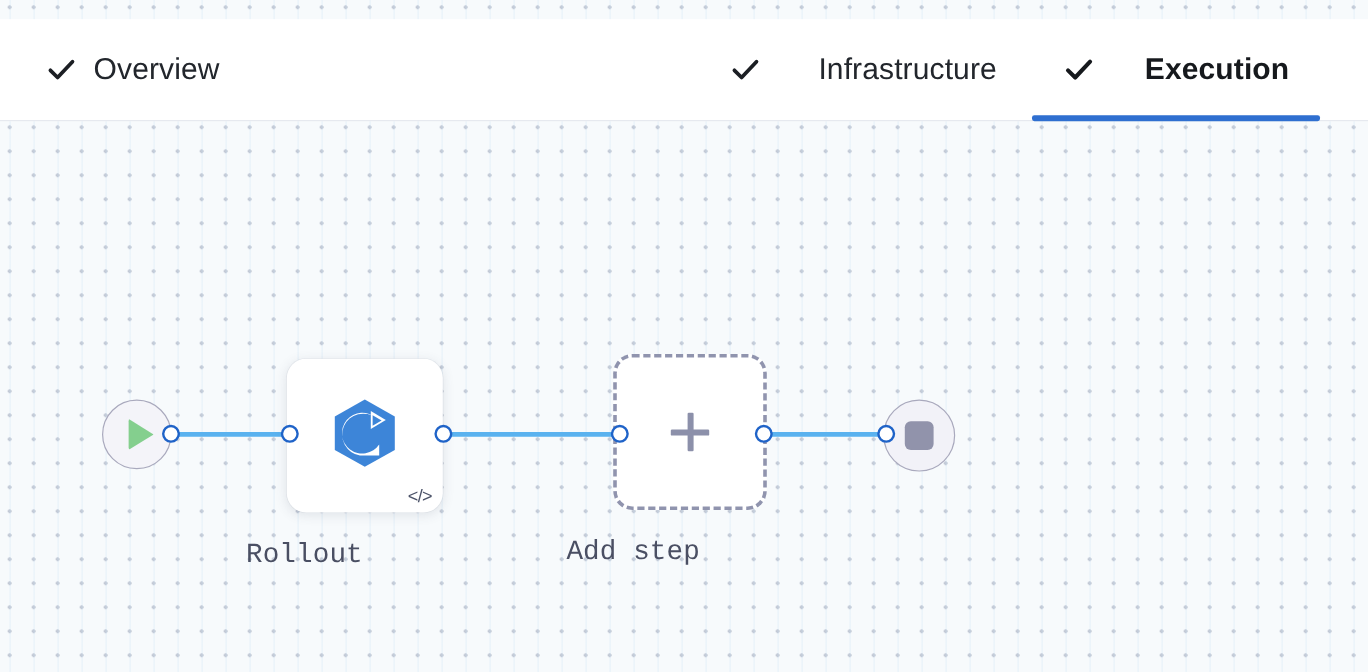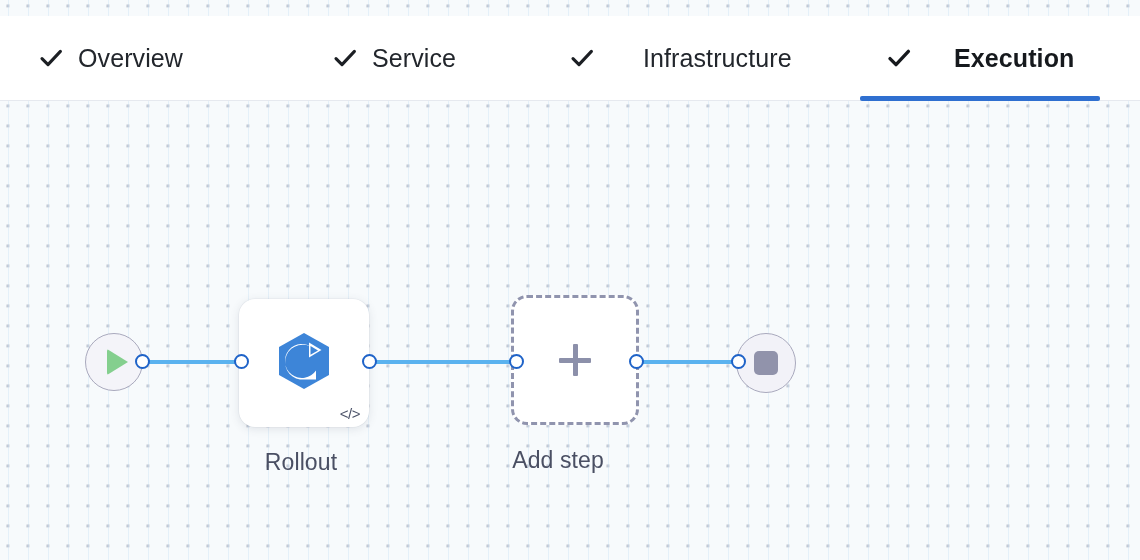--- a/index.html
+++ b/index.html
@@ -92,21 +92,21 @@
     height: 5px;
     border-radius: 2px;
     background: #2f6fd0;
     display: none;
   }
   .tab.is-active .underline { display: block; }
 
   
   #tab-overview      { left: 36px;  width: 212px; }
   #tab-service       { left: 330px; width: 165px; }
-  #tab-infrastructure{ left: 567px; width: 248px; gap: 48px; }
+  #tab-infrastructure{ left: 606px; width: 248px; gap: 48px; }
   #tab-execution     { left: 860px; width: 240px; justify-content: flex-start; padding-left: 26px; gap: 42px; }
 
   
   .stage {
     position: absolute;
     left: 0;
     top: 101px;
     width: 1140px;
     height: 459px;
   }
@@ -236,26 +236,27 @@
     position: absolute;
     background: #8c90aa;
     border-radius: 1px;
   }
   .plus-h { width: 32px; height: 5px; }
   .plus-v { width: 5px;  height: 32px; }
 
   
   .node-label {
     position: absolute;
-    text-align: center;
+    text-align: left;
     color: #4a4f63;
     font-size: 23px;
     line-height: 42px;
     letter-spacing: 0.1px;
     user-select: none;
+    font-family: Liberation Mono, monospace;
   }
   #label-rollout {
     left: 205px;
     top: 340px; 
     width: 192px;
   }
   #label-add {
     left: 472px;
     top: 338px;
     width: 172px;
@@ -274,29 +275,20 @@
       <div class="tab" id="tab-overview">
         <span class="tick">
           <svg width="26" height="26" viewBox="0 0 26 26">
             <path d="M4 13.6 L10 19.6 L22.4 6.4" fill="none" stroke="#1c1f24" stroke-width="3.1" stroke-linecap="round" stroke-linejoin="round"></path>
           </svg>
         </span>
         <span class="tab-label">Overview</span>
 
       </div>
 
-      <div class="tab" id="tab-service">
-        <span class="tick">
-          <svg width="26" height="26" viewBox="0 0 26 26">
-            <path d="M4 13.6 L10 19.6 L22.4 6.4" fill="none" stroke="#1c1f24" stroke-width="3.1" stroke-linecap="round" stroke-linejoin="round"></path>
-          </svg>
-        </span>
-        <span class="tab-label">Service</span>
-
-      </div>
 
       <div class="tab" id="tab-infrastructure">
         <span class="tick">
           <svg width="26" height="26" viewBox="0 0 26 26">
             <path d="M4 13.6 L10 19.6 L22.4 6.4" fill="none" stroke="#1c1f24" stroke-width="3.1" stroke-linecap="round" stroke-linejoin="round"></path>
           </svg>
         </span>
         <span class="tab-label">Infrastructure</span>
 
       </div>

